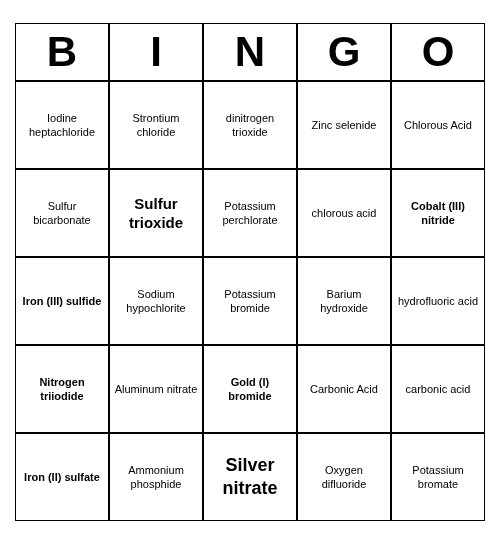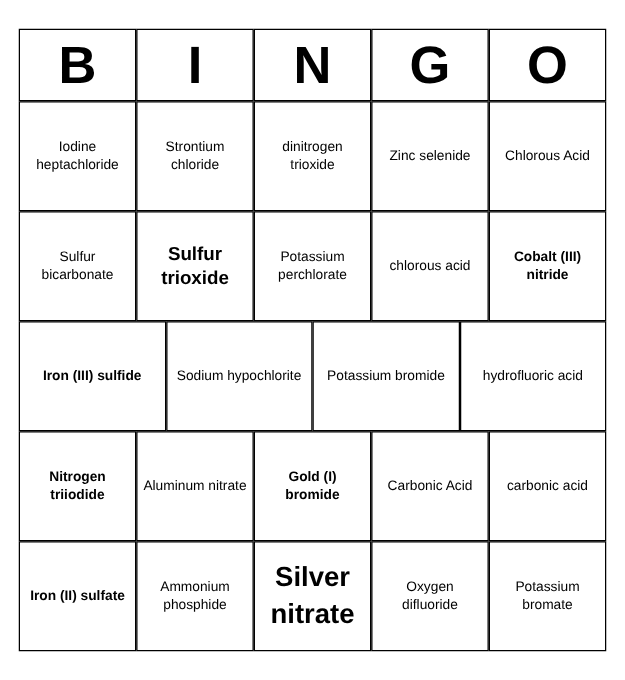--- a/index.html
+++ b/index.html
@@ -69,21 +69,21 @@
       font-size: 15px;
       font-weight: bold;
     }
 
     .cell-text.medium {
       font-size: 11px;
       font-weight: bold;
     }
 
     .cell-text.xlarge {
-      font-size: 22px;
+      font-size: 18px;
       font-weight: bold;
     }
   </style>
 </head>
 <body>
 
 <div class="bingo-container">
   <div class="bingo-header">
   <div class="header-cell">B</div>
       <div class="header-cell">I</div>
@@ -130,20 +130,23 @@
         <div class="bingo-cell">
           <span class="cell-text medium">Iron (III) sulfide</span>
         </div>
         <div class="bingo-cell">
           <span class="cell-text">Sodium hypochlorite</span>
         </div>
         <div class="bingo-cell">
           <span class="cell-text">Potassium bromide</span>
         </div>
         <div class="bingo-cell">
+          <span class="cell-text">Barium hydroxide</span>
+        </div>
+        <div class="bingo-cell">
           <span class="cell-text">hydrofluoric acid</span>
         </div>
       </div>
       <div class="bingo-row">
         <div class="bingo-cell">
           <span class="cell-text medium">Nitrogen triiodide</span>
         </div>
         <div class="bingo-cell">
           <span class="cell-text">Aluminum nitrate</span>
         </div>

